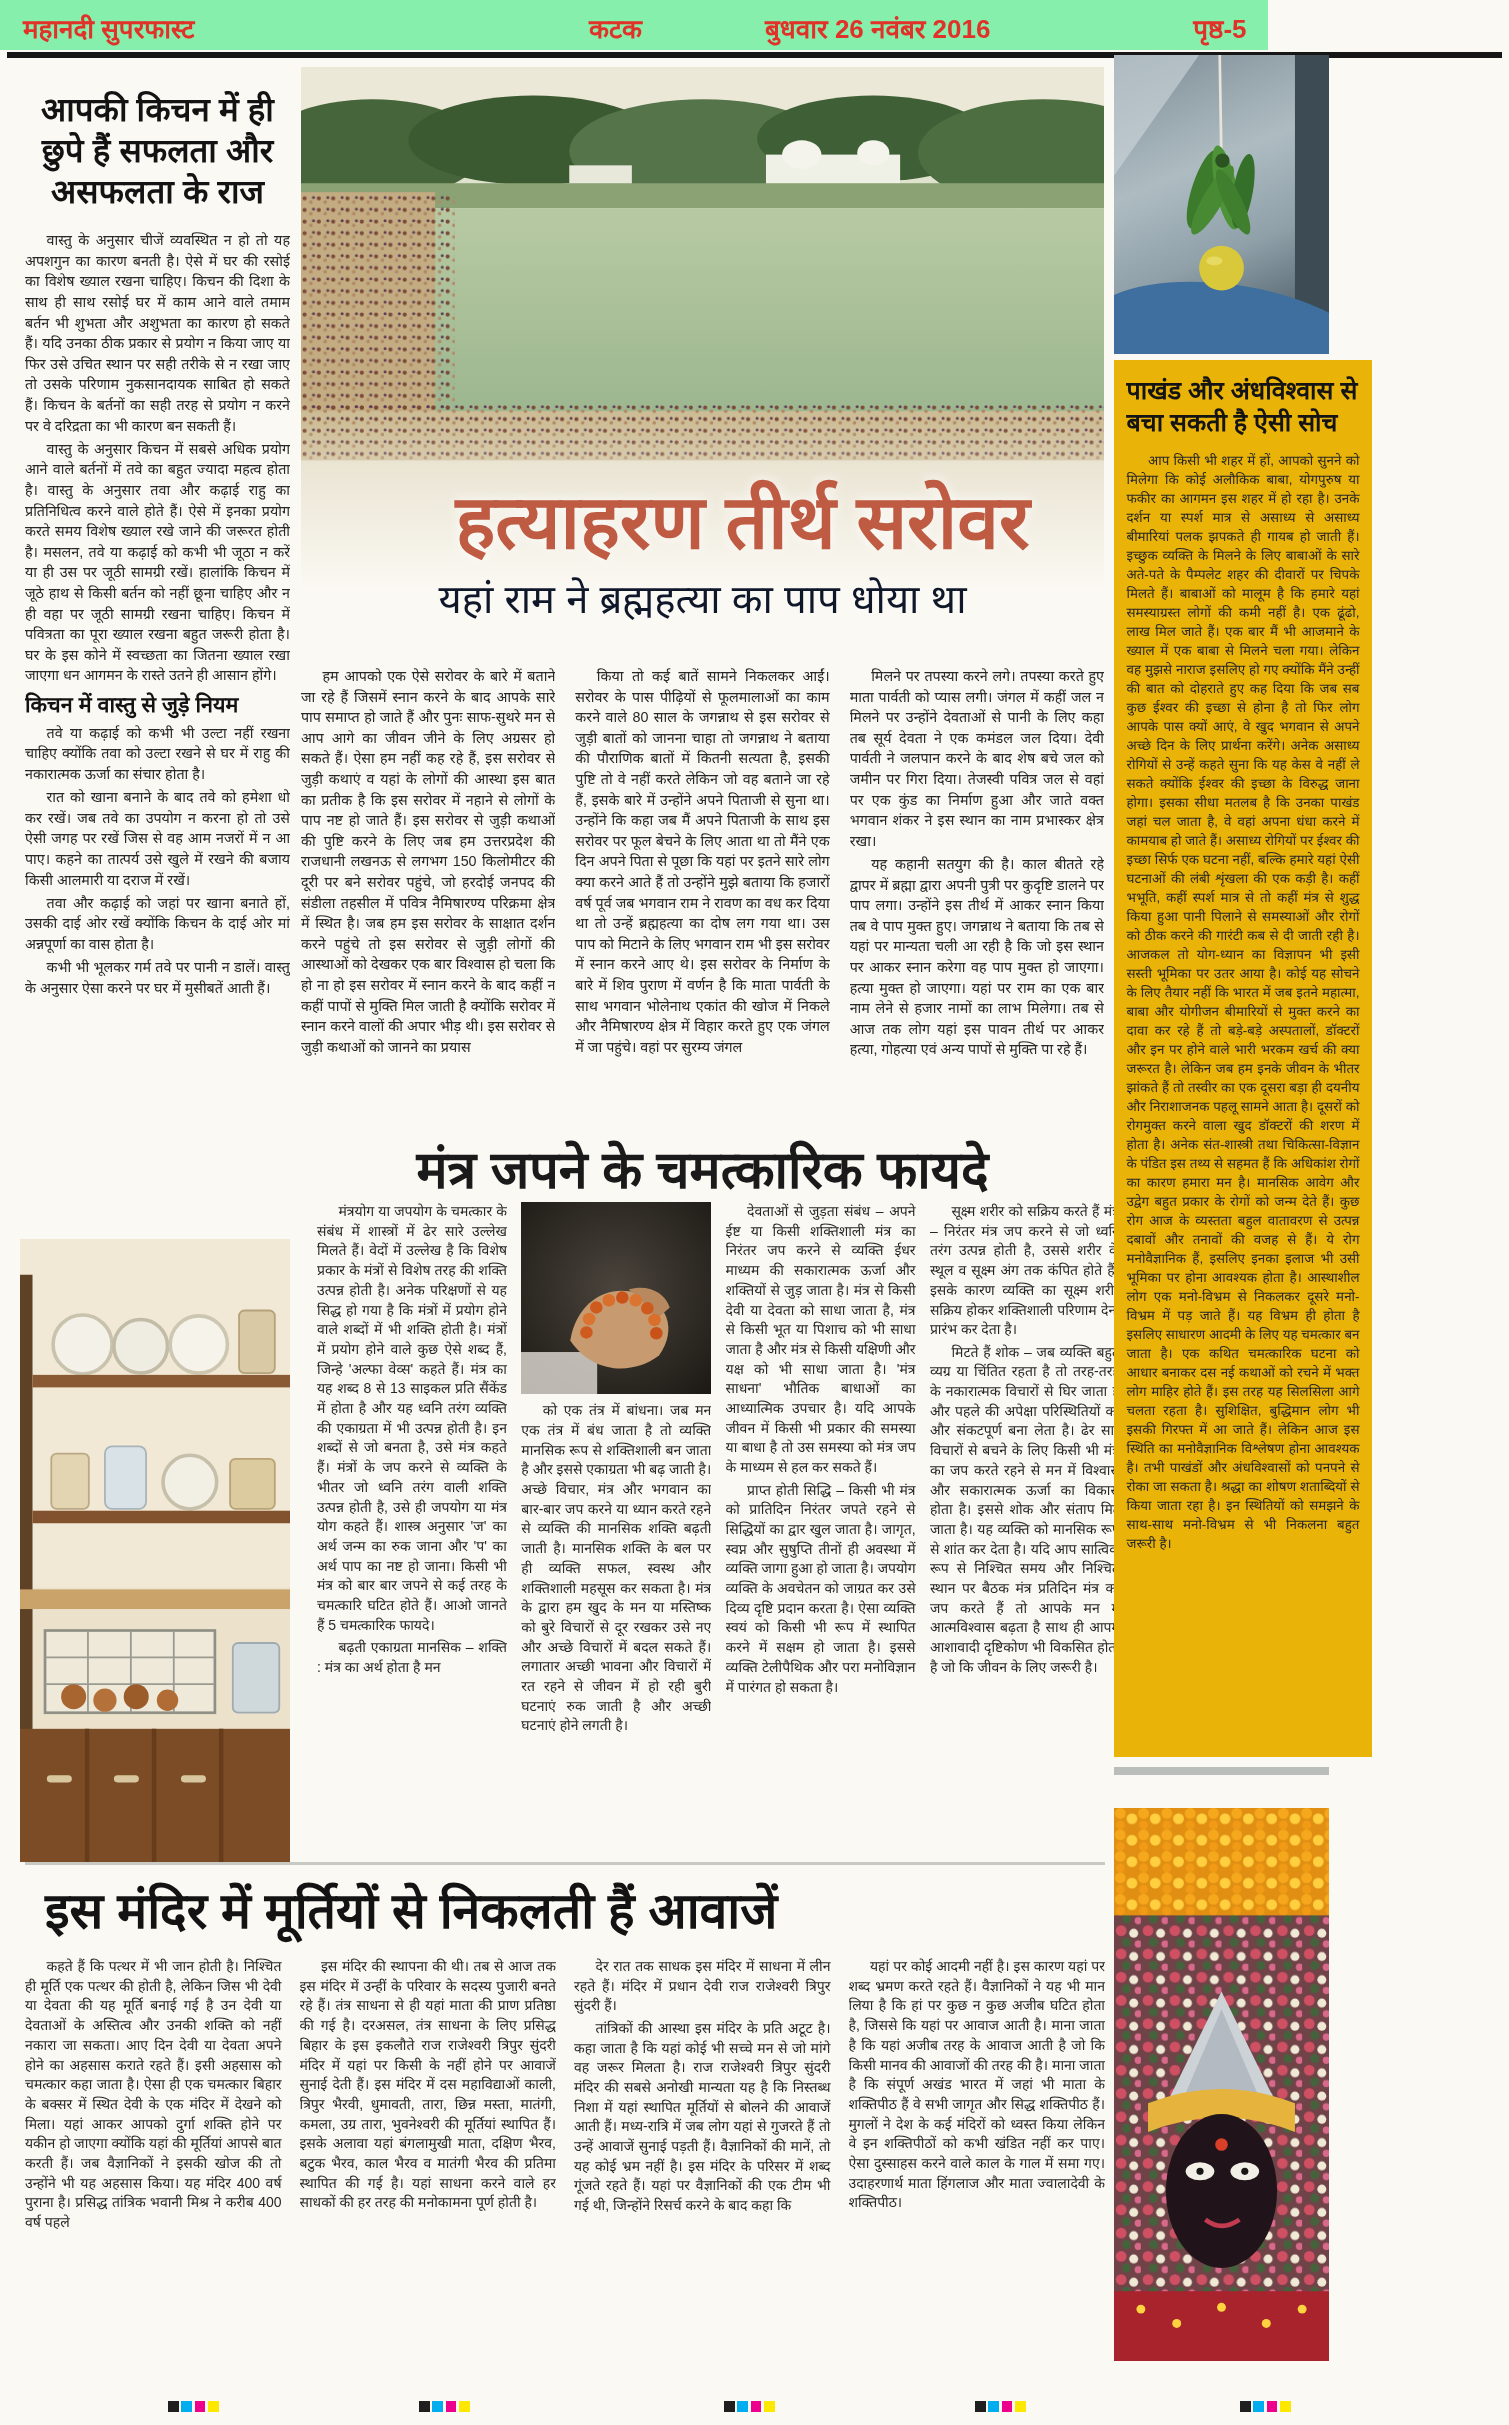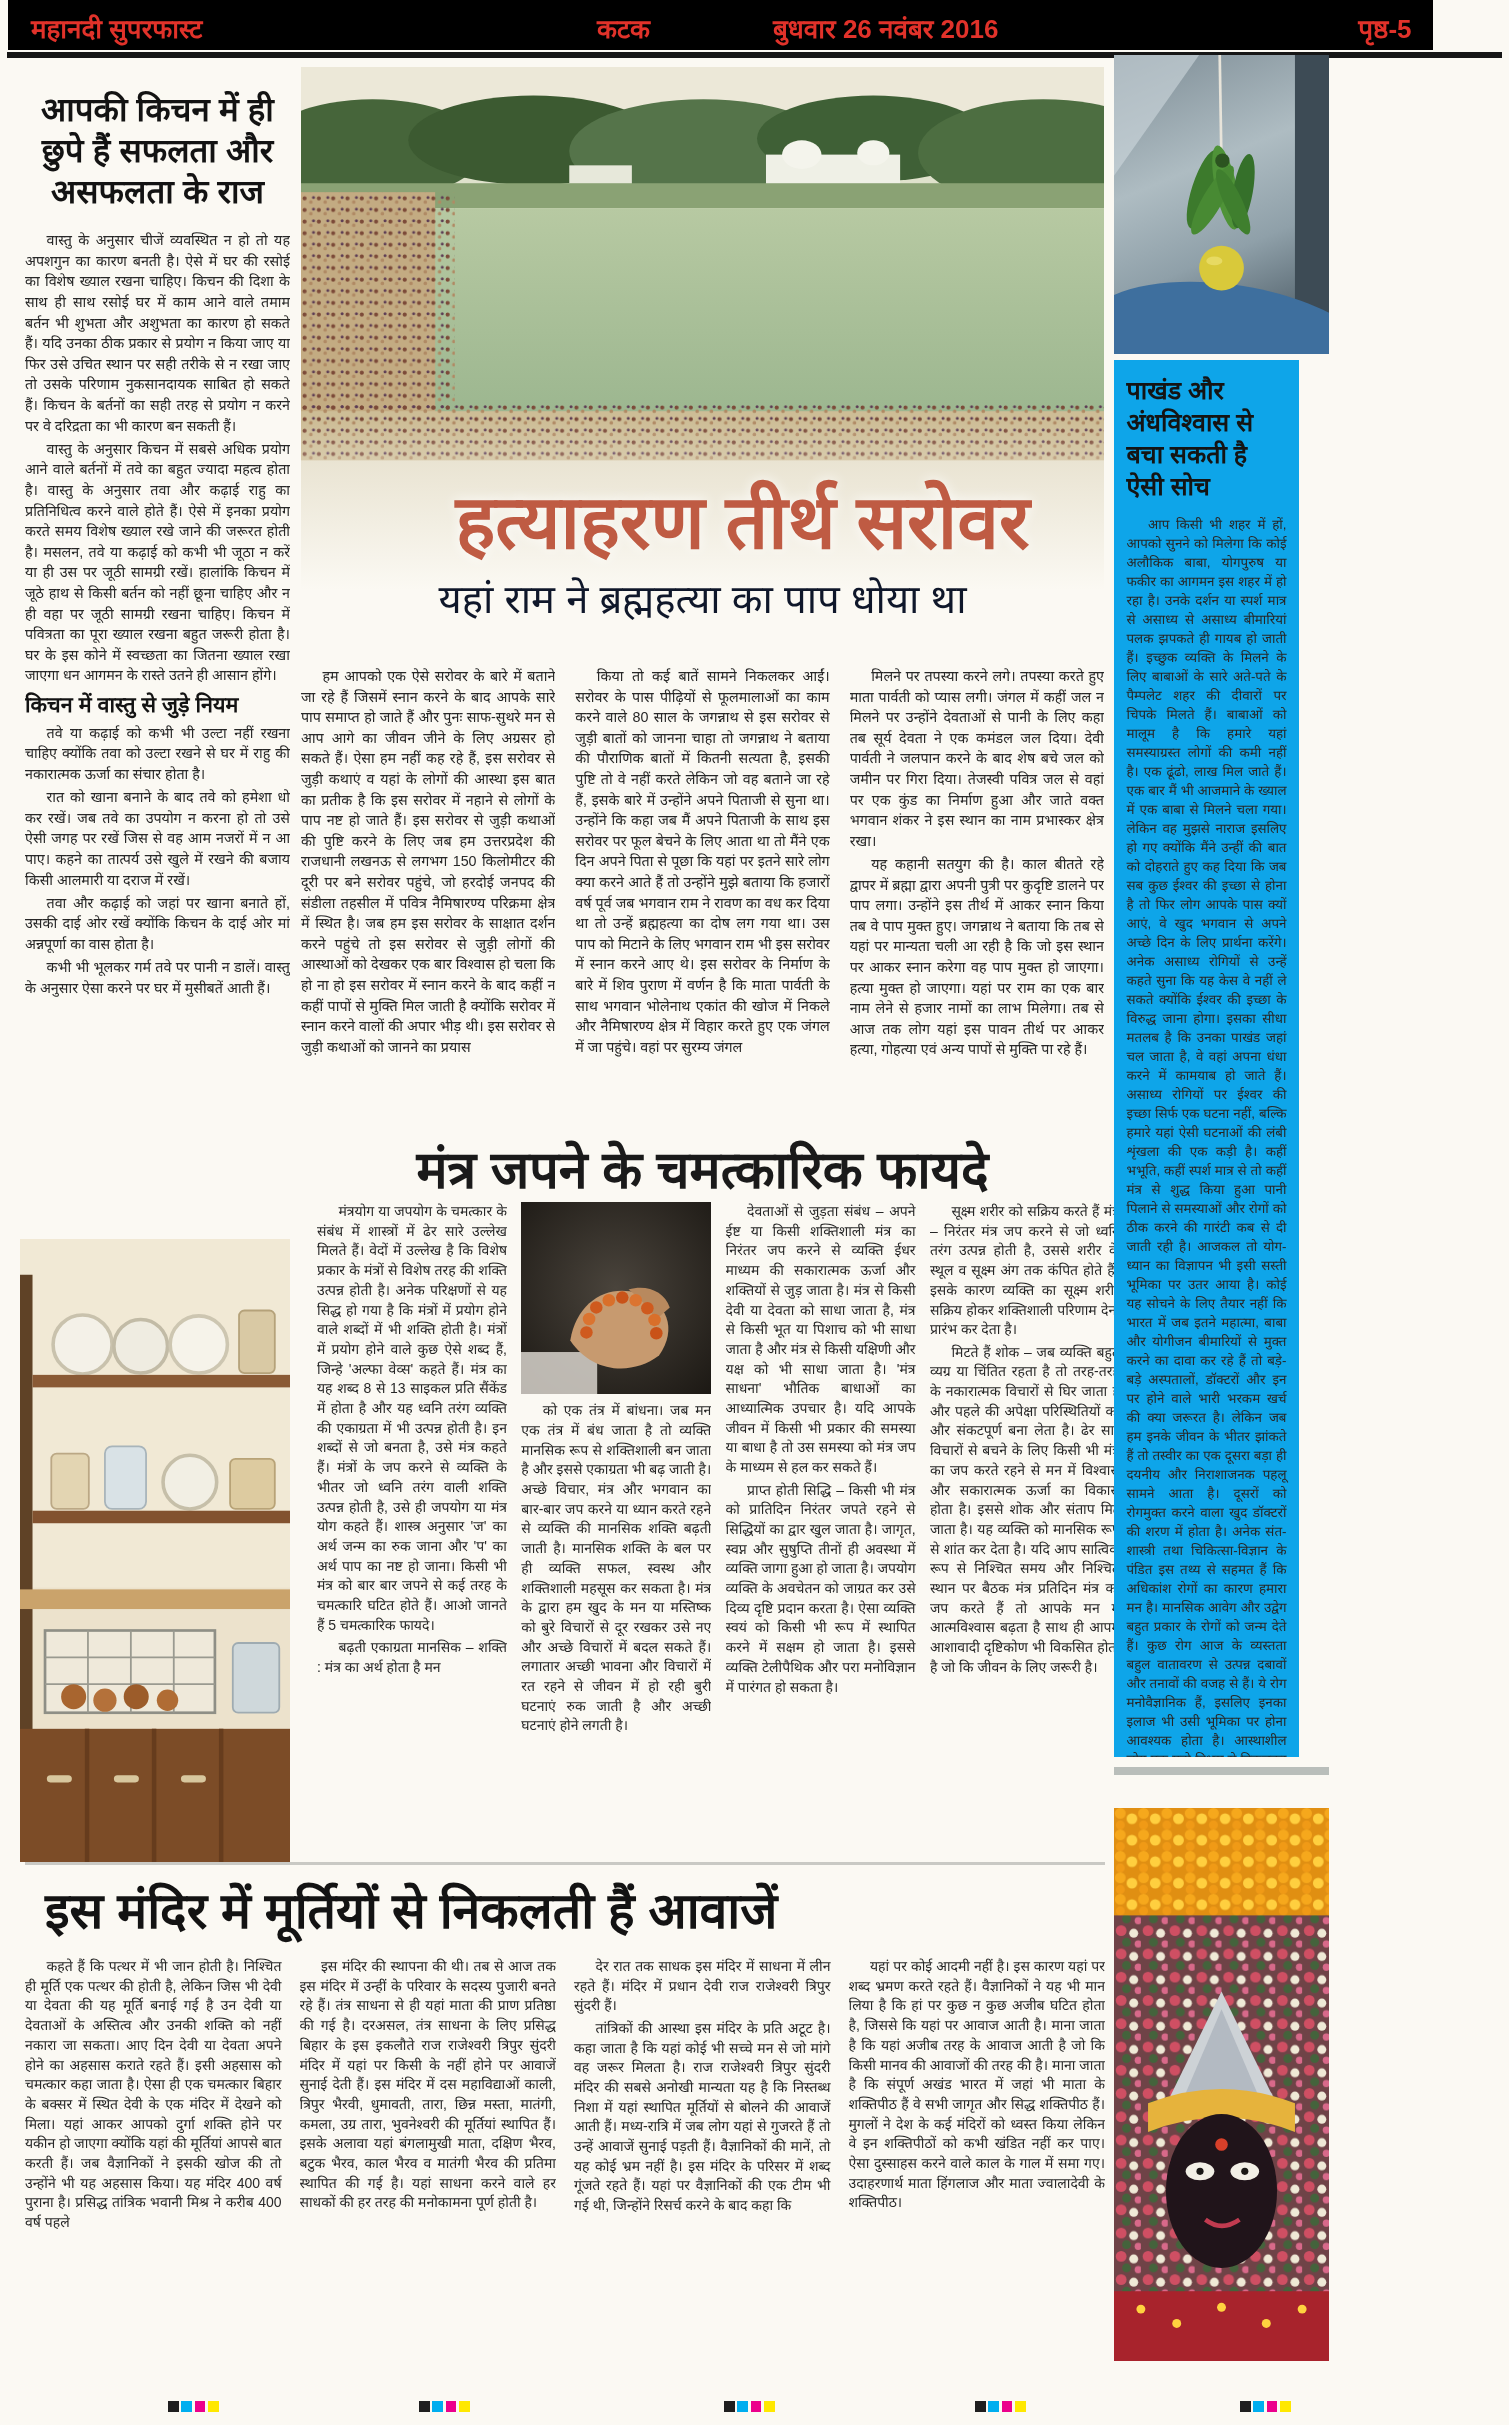--- a/index.html
+++ b/index.html
@@ -5,21 +5,21 @@
   html,body{margin:0;padding:0;}
   body{
     width:1510px;height:2426px;position:relative;overflow:hidden;
     background:#fbf9f3;
     font-family:"Liberation Sans","DejaVu Sans",sans-serif;
     color:#262626;
   }
   .abs{position:absolute;}
 
   
-  .masthead{left:8px;top:0;width:1425px;height:50px;background:#000000;}
+  .masthead{left:0;top:0;width:1268px;height:50px;background:#86efac;}
   .masthead span{position:absolute;top:9.8px;font-size:26px;font-weight:bold;color:#e1322a;white-space:nowrap;}
   .mast-paper{left:23px;}
   .mast-edition{left:589px;font-family:Liberation Mono, monospace;}
   .mast-date{left:765px;}
   .mast-page{right:21.5px;}
   .top-rule{left:7.2px;top:52px;width:1495px;height:6.3px;background:#161616;}
 
   
   .bodytext p{margin:0 0 2.7px 0;text-indent:21.5px;text-align:justify;}
   .bodytext{font-size:14.3px;line-height:20.6px;color:#272727;}
@@ -38,21 +38,21 @@
   .sarovar-cols .col{width:257px;overflow:hidden;}
 
   
   .mantra-headline{left:301px;top:1132px;width:803px;text-align:center;font-size:52px;font-weight:bold;color:#1a1a1a;}
   .mantra-cols{left:301px;top:1202px;width:803px;height:590px;display:flex;gap:14.3px;overflow:hidden;margin-left:16px;}
   .mantra-cols .col{width:190px;overflow:hidden;font-size:14px;line-height:19.7px;}
   .meditation-photo{width:190px;height:192px;margin-bottom:7.2px;}
 
   
   .chili-photo{left:1114px;top:55px;width:215px;height:299px;overflow:hidden;}
-  .pink-box{left:1114px;top:360px;width:185px;height:1397px;background:#0ea5e9;box-sizing:border-box;padding:14.3px 12.5px;overflow:hidden;}
+  .pink-box{left:1114px;top:360px;width:258px;height:1397px;background:#eab308;box-sizing:border-box;padding:14.3px 12.5px;overflow:hidden;}
   .pink-headline{font-size:25px;line-height:32px;font-weight:bold;color:#141414;margin-bottom:12.5px;}
   .pink-box .bodytext{font-size:13.4px;line-height:19px;}
   .grey-bar{left:1114px;top:1767px;width:215px;height:8px;background:#b9beba;}
   .deity-photo{left:1114px;top:1808px;width:215px;height:553px;overflow:hidden;}
 
   
   .bottom-rule{left:25px;top:1862px;width:1080px;height:2.7px;background:#c9c9c4;}
   .mandir-headline{left:45px;top:1875px;width:1038px;font-size:50px;font-weight:bold;color:#131313;}
   .mandir-cols{left:25px;top:1957px;width:1080px;height:428px;display:flex;gap:18px;overflow:hidden;}
   .mandir-cols .col{width:257px;overflow:hidden;font-size:14px;line-height:19.7px;}

